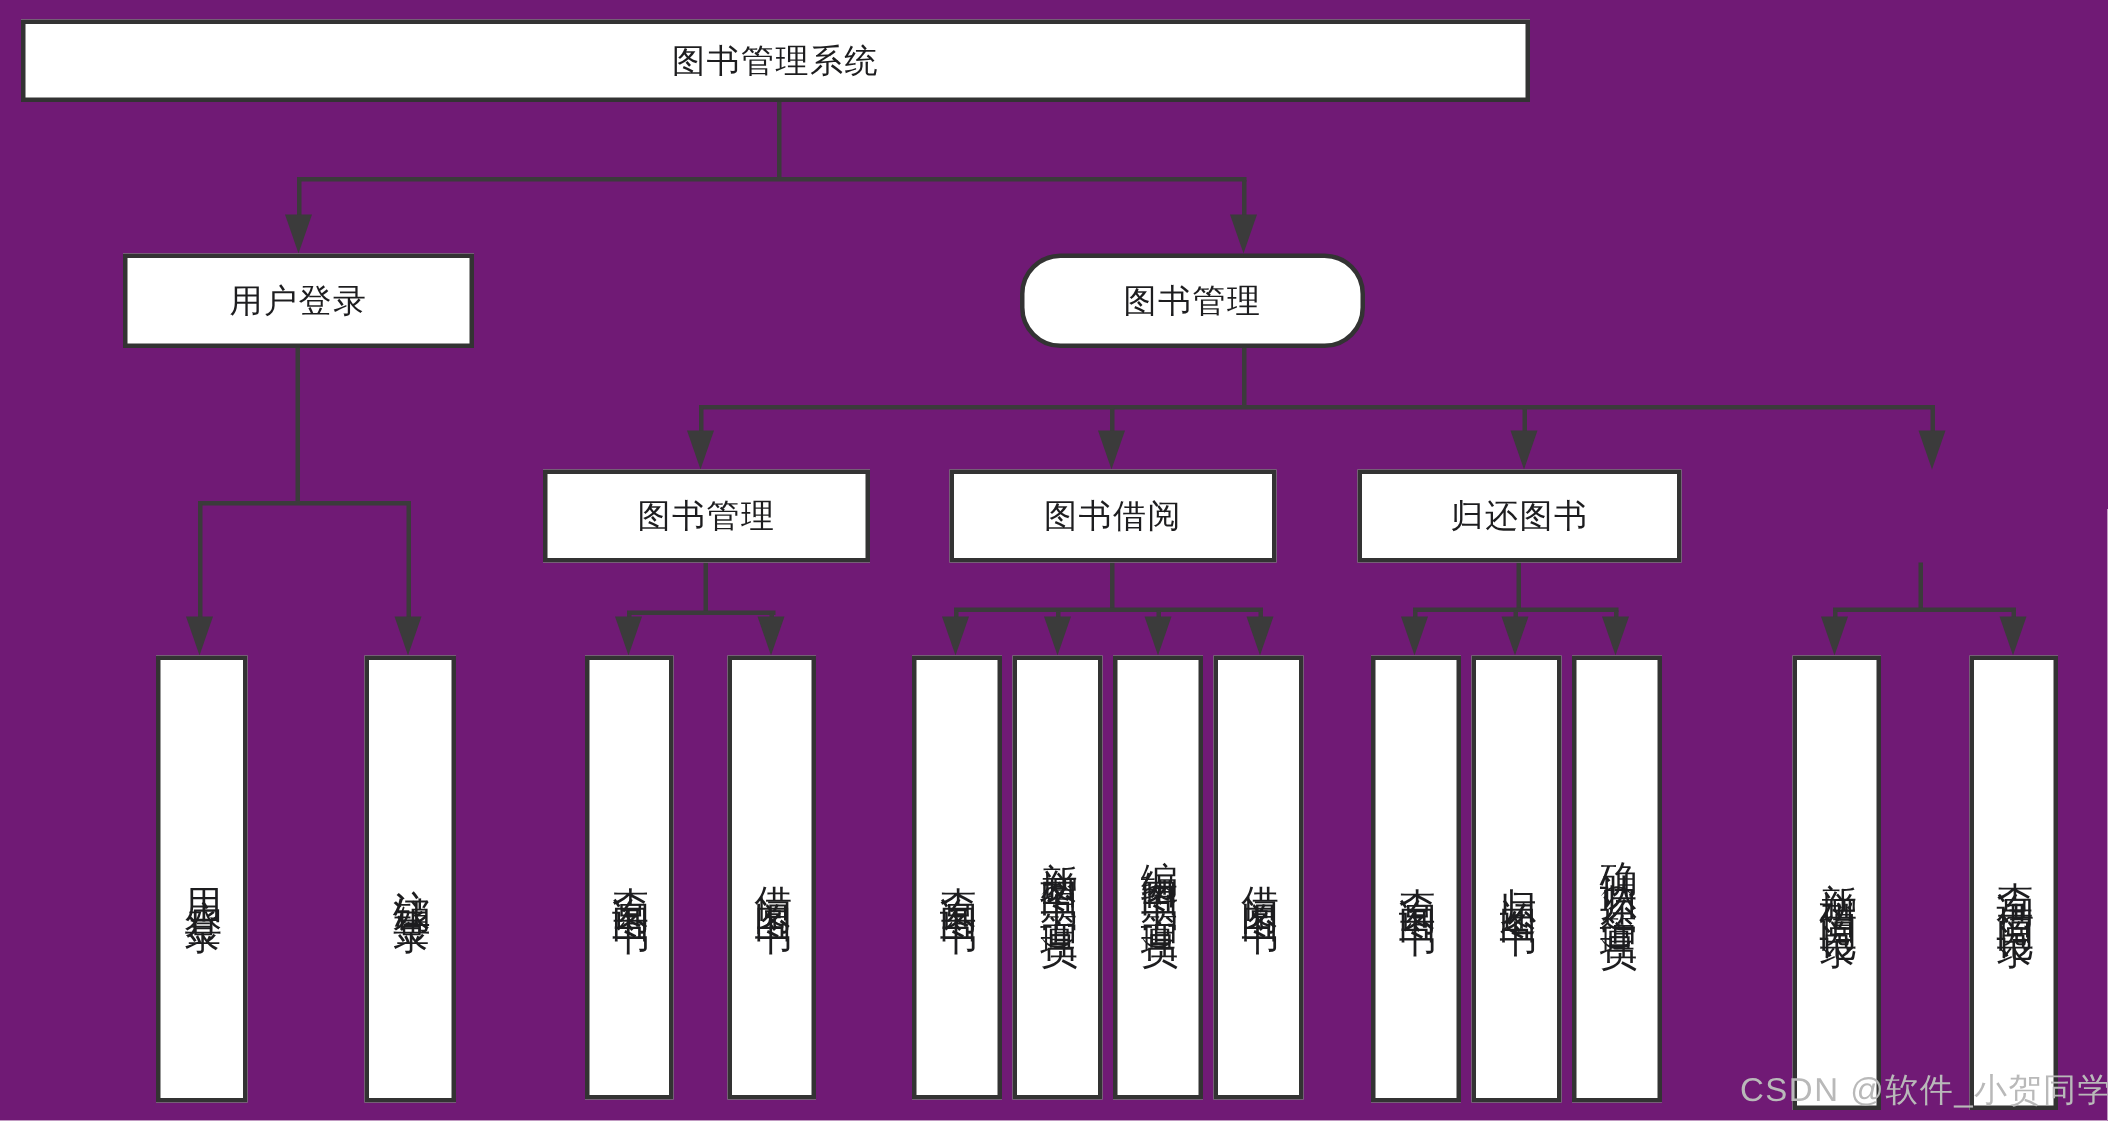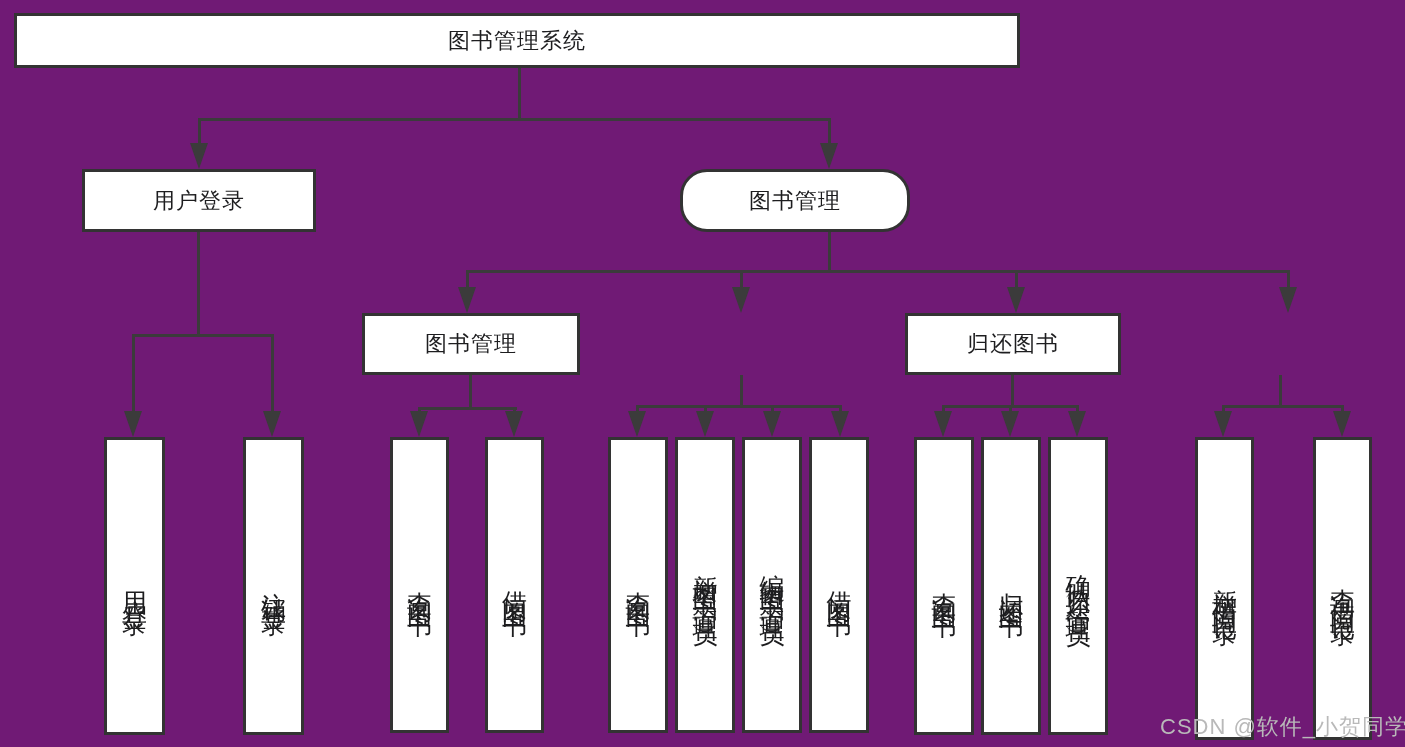--- a/index.html
+++ b/index.html
@@ -86,20 +86,21 @@
   <div class="line" style="left:466px; top:272px; width:3px; height:17px;"></div>
   <div class="line" style="left:740px; top:272px; width:3px; height:17px;"></div>
   <div class="line" style="left:1015px; top:272px; width:3px; height:17px;"></div>
   <div class="line" style="left:1287px; top:272px; width:3px; height:17px;"></div>
   <div class="arrow" style="left:458px; top:287px;"></div>
   <div class="arrow" style="left:732px; top:287px;"></div>
   <div class="arrow" style="left:1007px; top:287px;"></div>
   <div class="arrow" style="left:1279px; top:287px;"></div>
 
   <div class="box" style="left:362px; top:313px; width:218px; height:62px;">图书管理</div>
+  <div class="box" style="left:633px; top:313px; width:218px; height:62px;">图书借阅</div>
   <div class="box" style="left:905px; top:313px; width:216px; height:62px;">归还图书</div>
 
   <div class="line" style="left:469px; top:375px; width:3px; height:34px;"></div>
   <div class="line" style="left:418px; top:407px; width:99px; height:3px;"></div>
   <div class="line" style="left:418px; top:409px; width:3px; height:6px;"></div>
   <div class="line" style="left:513px; top:409px; width:3px; height:6px;"></div>
   <div class="arrow" style="left:410px; top:411px;"></div>
   <div class="arrow" style="left:505px; top:411px;"></div>
 
   <div class="line" style="left:740px; top:375px; width:3px; height:32px;"></div>

